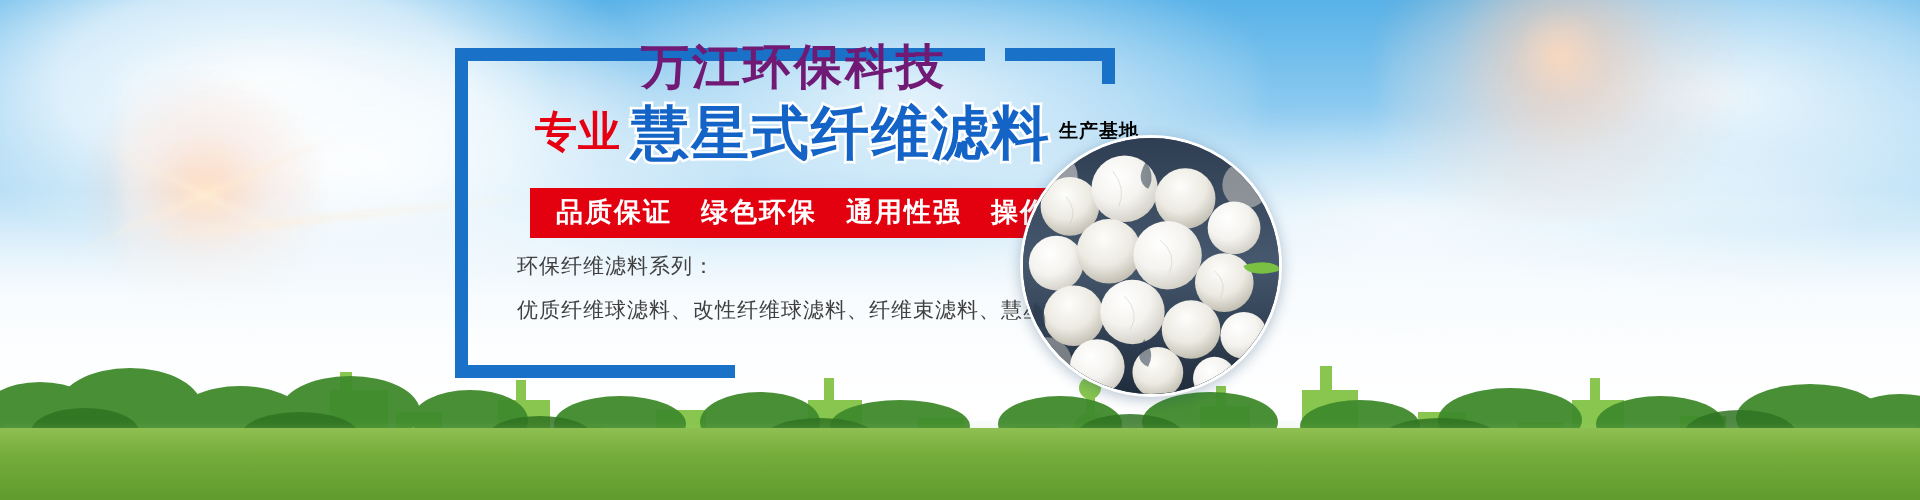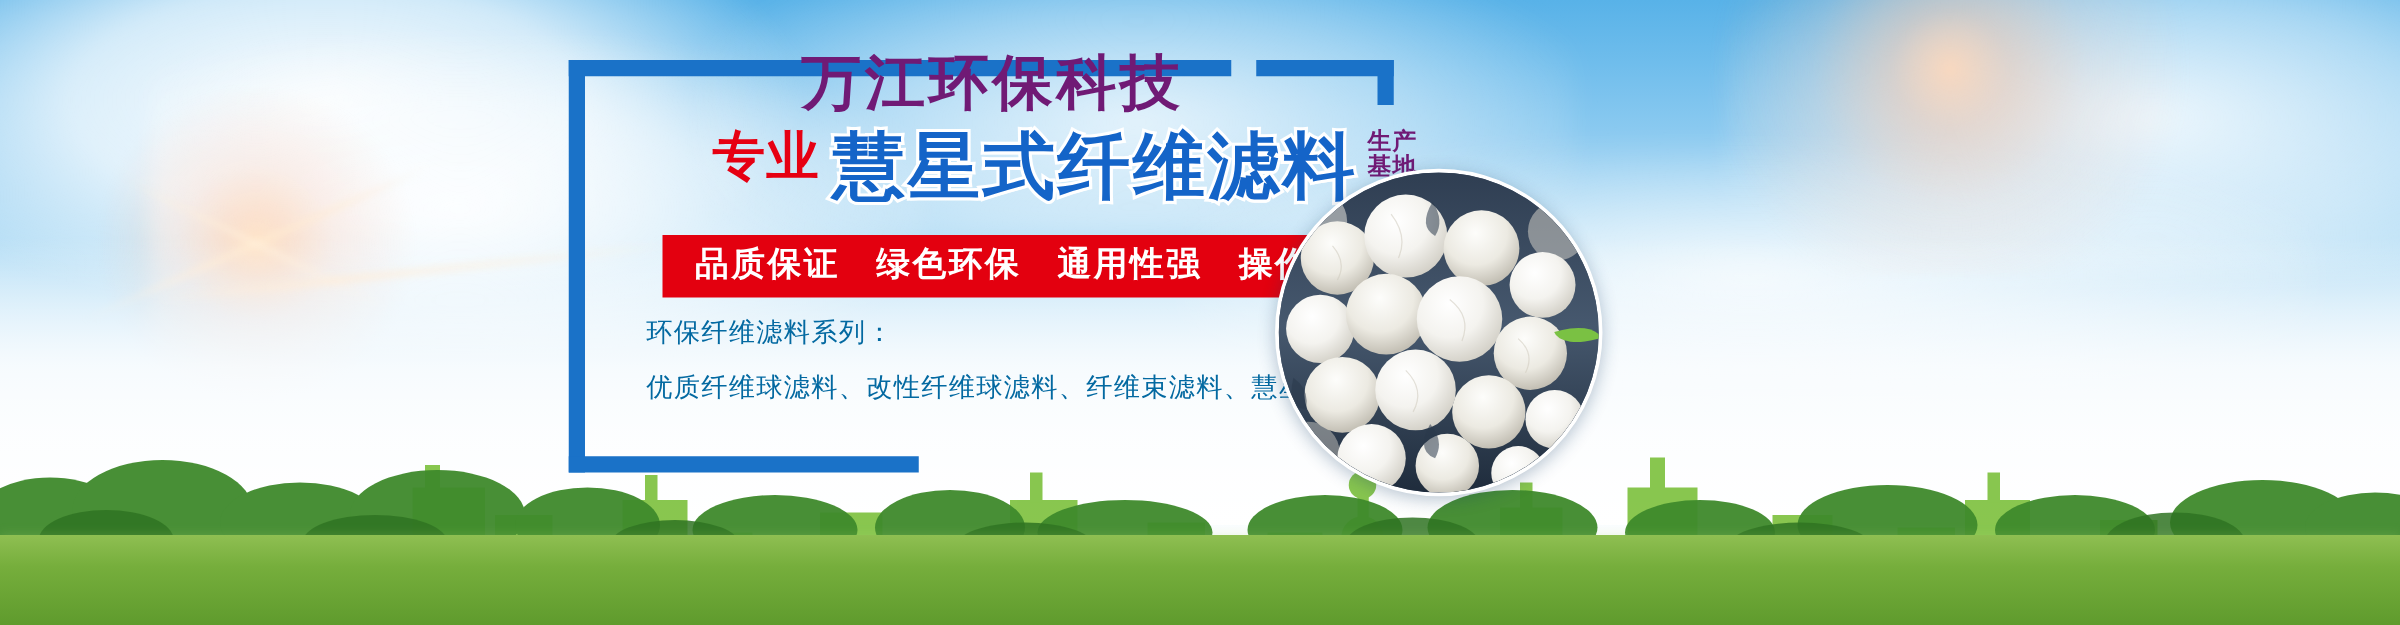--- a/index.html
+++ b/index.html
@@ -115,65 +115,64 @@
     position:absolute; left:186px; top:42px;
     font-size:48px; line-height:1;
     font-weight:bold; color:#701a75;
     letter-spacing:3px;
     white-space:nowrap;
     font-family:"DejaVu Sans","Liberation Sans",sans-serif;
   }
 
   .headline {
     position:absolute; left:80px; top:104px;
-    display:flex; align-items:flex-start;
+    display:flex; align-items:center;
     white-space:nowrap;
-    margin-left:35px;
   }
   .hl-pro {
     font-size:42px; line-height:1;
     font-weight:bold; color:#e60012;
     letter-spacing:1px;
     font-family:"DejaVu Sans","Liberation Sans",sans-serif;
     padding-bottom:2px;
   }
   .hl-main {
     font-size:58px; line-height:1;
     font-weight:bold; color:#1464c8;
     letter-spacing:2px;
     margin-left:10px;
     font-family:"DejaVu Sans","Liberation Sans",sans-serif;
     -webkit-text-stroke:5px #ffffff;
     paint-order:stroke fill;
     text-shadow:0 2px 0 rgba(255,255,255,.9);
   }
   .hl-sub {
     margin-left:8px; padding-bottom:4px;
-    display:flex; flex-direction:column;
+    display:flex; flex-direction:row;
     font-size:19px; line-height:1.05;
-    font-weight:bold; color:#701a75;
+    font-weight:bold; color:#000000;
     letter-spacing:1px;
     font-family:"DejaVu Sans","Liberation Sans",sans-serif;
   }
 
   .redbar {
     position:absolute; left:75px; top:188px;
     background:#e3000f;
     padding:9px 26px 11px 26px;
     color:#ffffff;
     font-size:27px; line-height:1.1;
     font-weight:bold;
     letter-spacing:2px;
     white-space:nowrap;
     font-family:"DejaVu Sans","Liberation Sans",sans-serif;
   }
 
   .desc {
     position:absolute; left:62px; top:252px;
-    color:#0369a1;
+    color:#404040;
     font-size:21px;
     letter-spacing:1px;
     white-space:nowrap;
     font-family:"DejaVu Sans","Liberation Sans",sans-serif;
   }
   .desc-2 { position:absolute; left:62px; top:296px; }
 
   
   .photo {
     position:absolute; left:1020px; top:135px;

